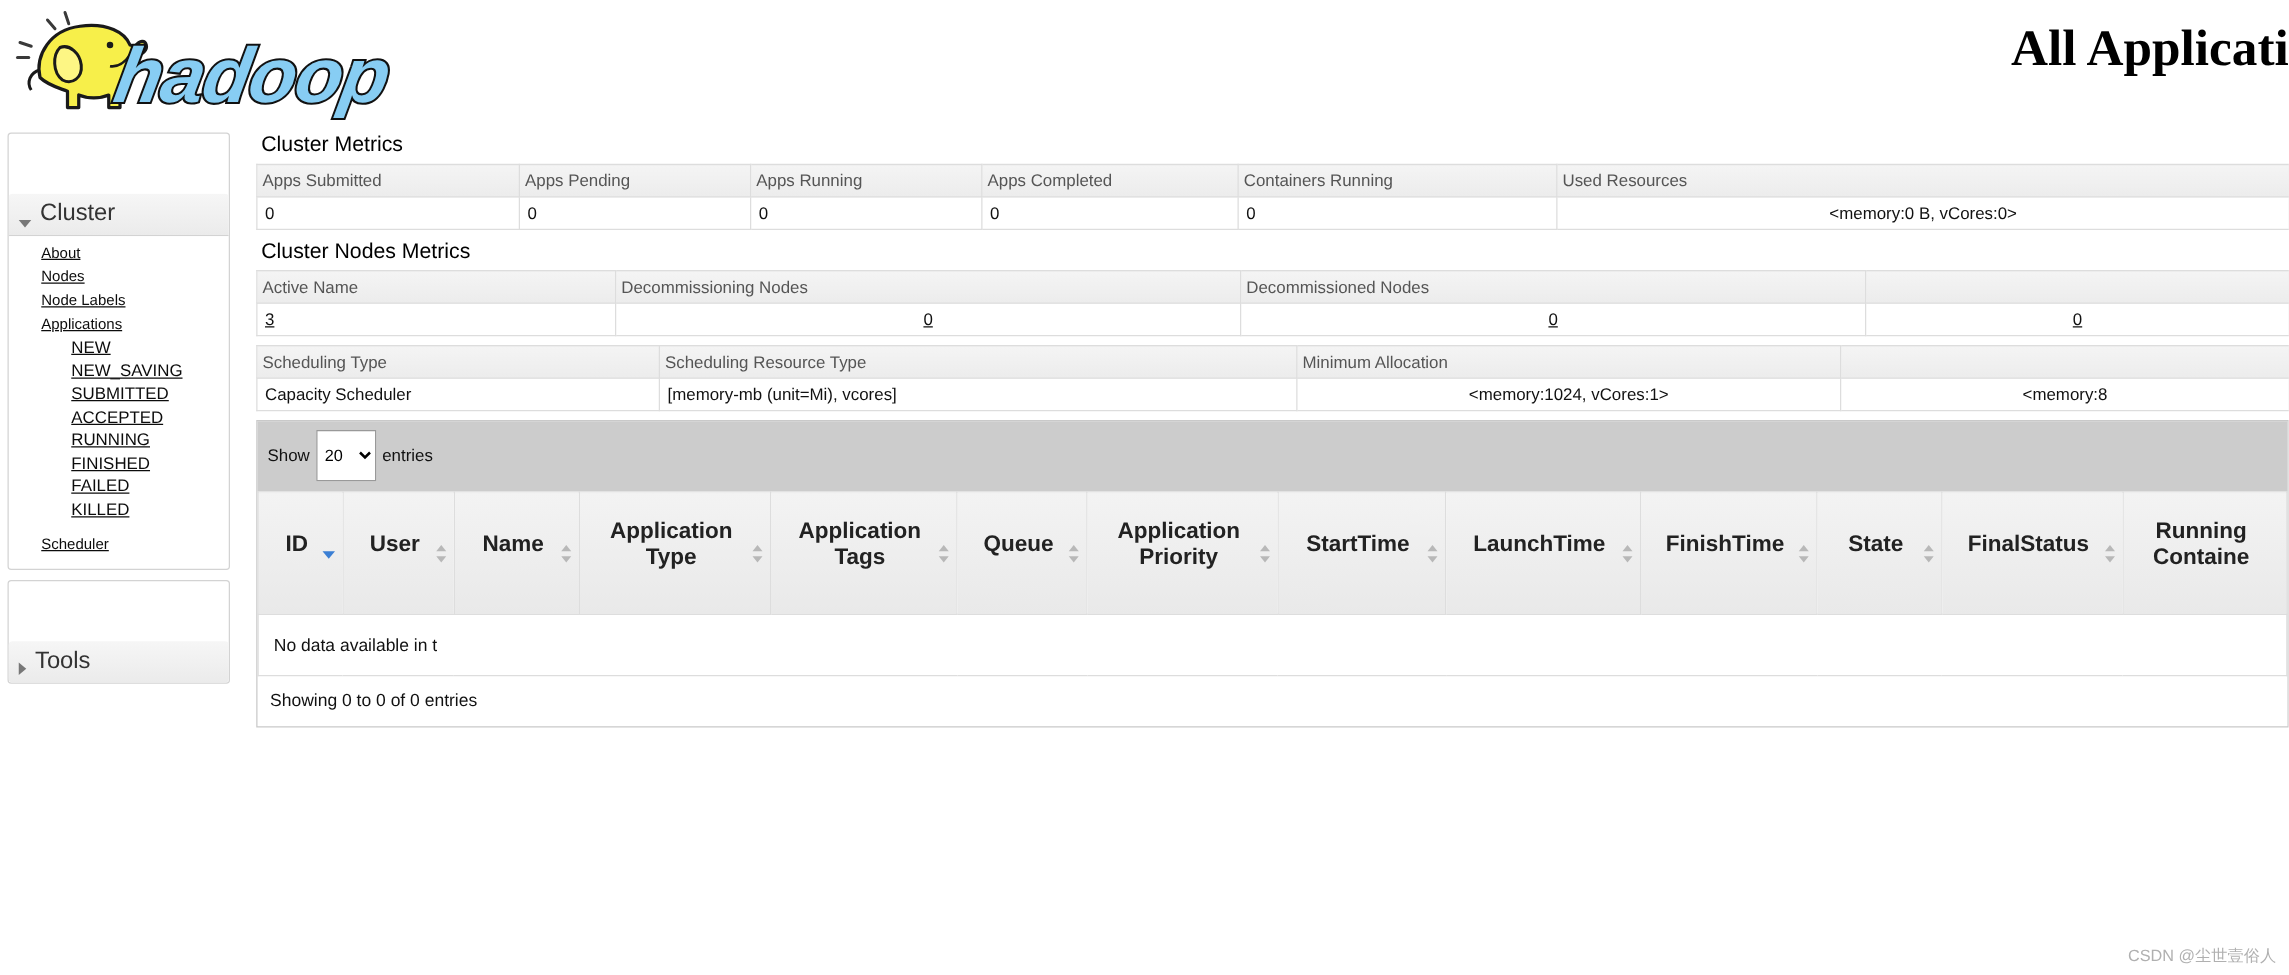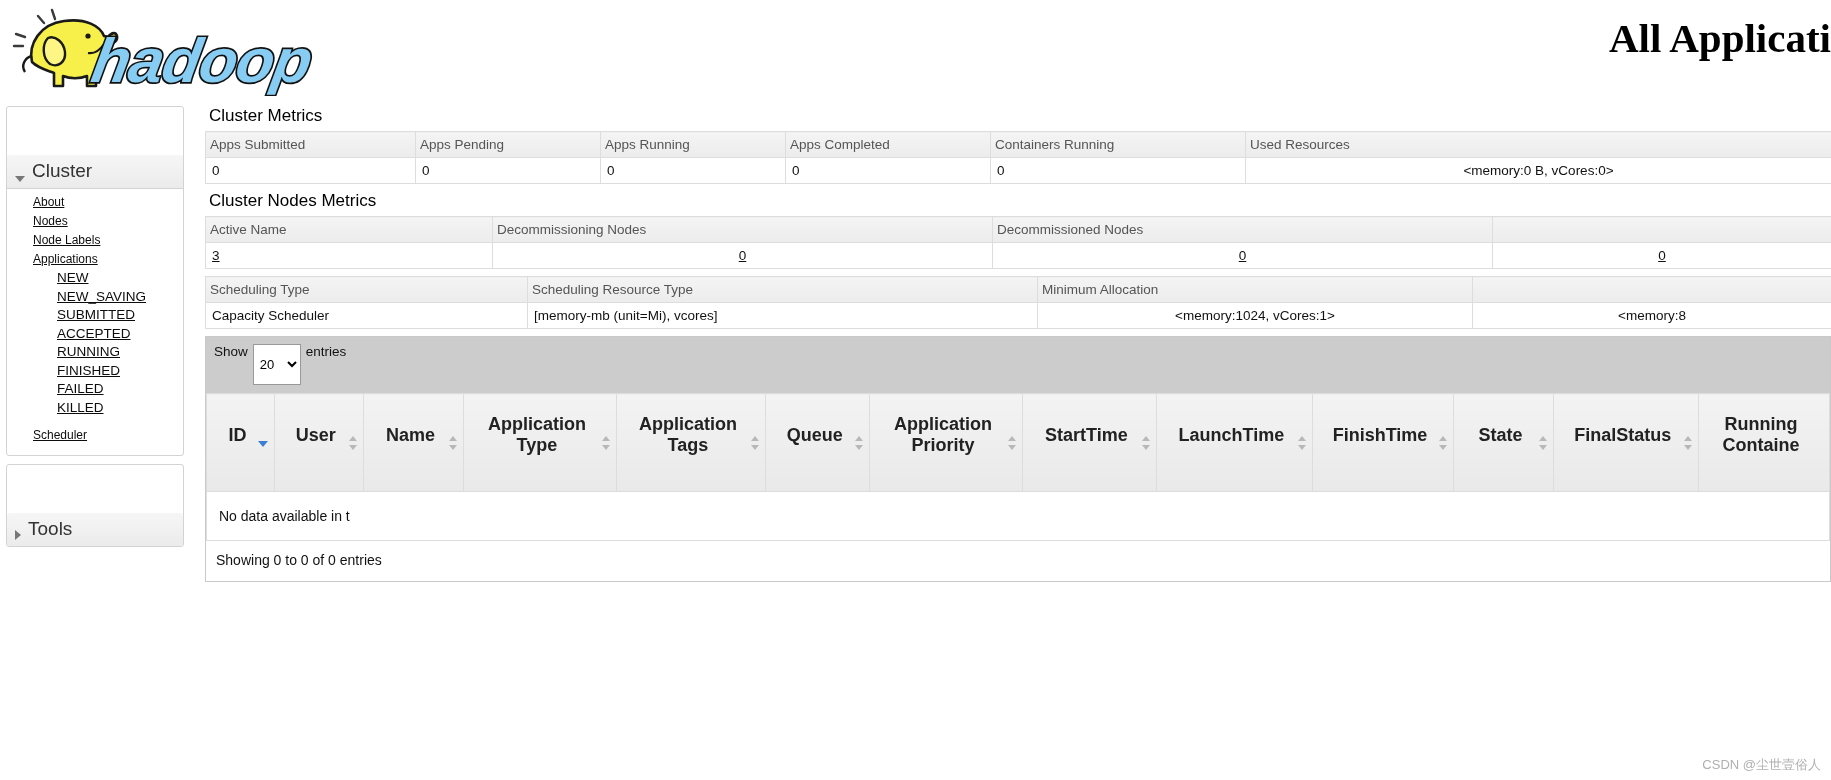--- a/index.html
+++ b/index.html
@@ -95,21 +95,21 @@
   td a.tdlink{color:#111;text-decoration:underline;}
 
   
   .dt-wrap{
     border:1px solid #c9c9c9;background:#fff;
     width:1624px;margin-top:2px;
   }
   .dt-top{
     background:#ccc;padding:7px 8px 8px 8px;
     font-size:13.5px;color:#111;
-    display:flex;align-items:flex-start;gap:5px;
+    display:flex;align-items:center;gap:5px;
   }
   .dt-select{
     font-family:"Liberation Sans", sans-serif;
     font-size:13px;padding:11px 2px;
     border:1px solid #999;background:#fff;
   }
   table.dt{
     border-collapse:collapse;width:100%;table-layout:fixed;
   }
   table.dt thead th{

